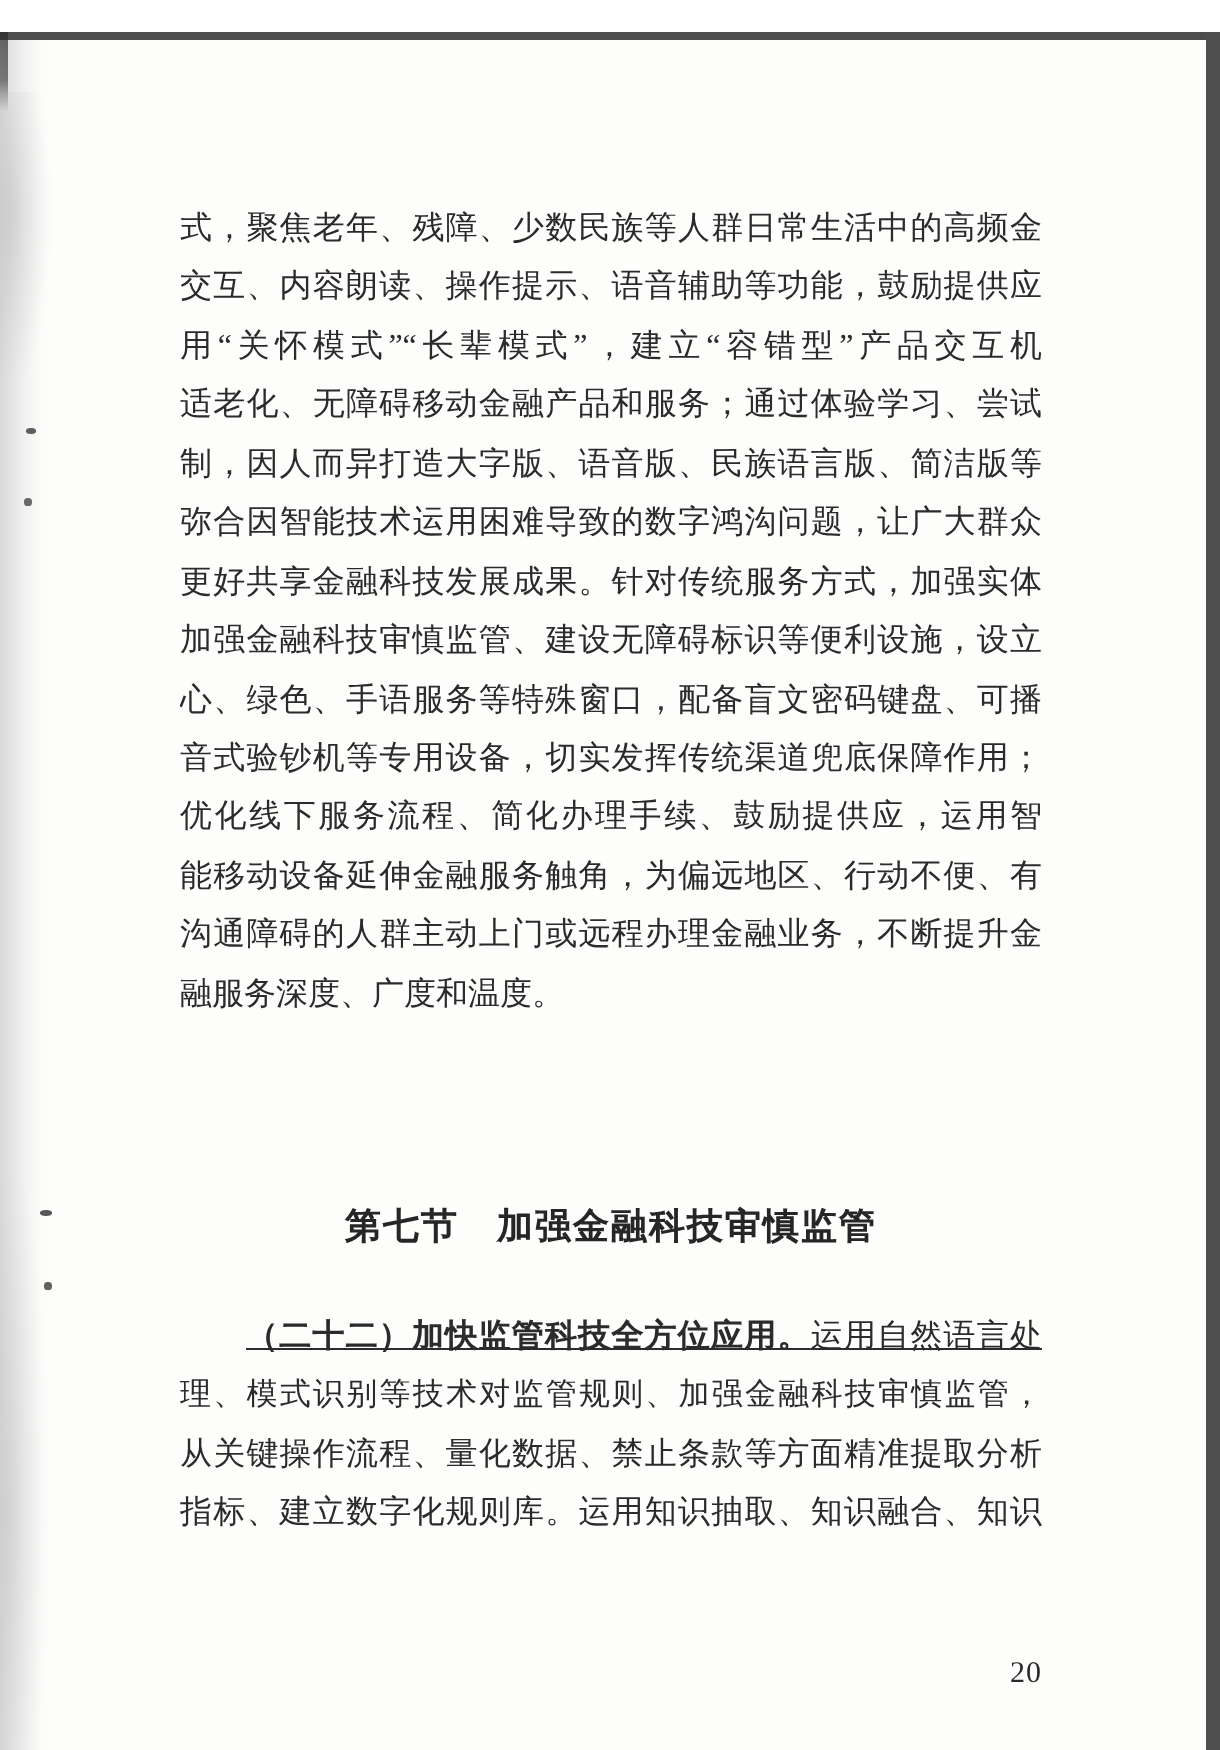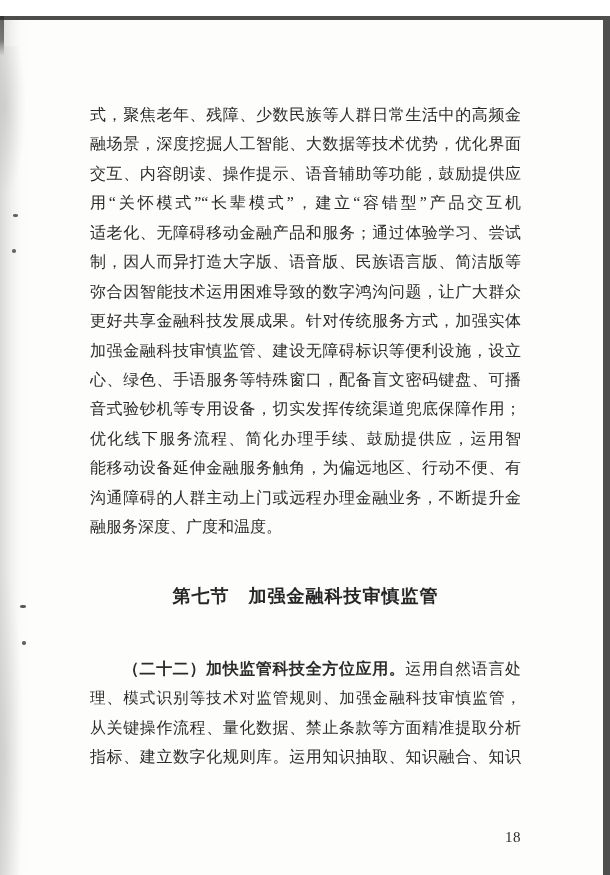--- a/index.html
+++ b/index.html
@@ -57,25 +57,25 @@
   .para-2 { top:638px; }
   .line {
     height:29.45px; line-height:29.45px;
     font-size:16px;
     text-align:justify;
     text-align-last:justify;
     overflow:hidden;
     white-space:normal;
   }
   .line.short { text-align:center; text-align-last:left; }
-  .line.lead-indent { padding-left:33px; width:398px; }
+  .line.lead-indent { padding-left:33px; width:398px;text-decoration:underline; }
   .line.tight { font-size:15.5px; }
   .bold { font-weight:bold; }
   .section-heading {
-    position:absolute; left:90px; top:565px; width:431px;
+    position:absolute; left:90px; top:582px; width:431px;
     height:30px; line-height:30px;
     text-align:center;
     font-weight:bold;
     font-size:18px;
     letter-spacing:1px;
     color:#262626;
   }
   .page-number {
     position:absolute; left:505px; top:811px;
     font-size:15px; line-height:20px;
@@ -95,21 +95,20 @@
   <div class="edge-left-blotch-a"></div>
   <div class="edge-left-blotch-b"></div>
   <div class="edge-bottom"></div>
   <div class="speck speck-1"></div>
   <div class="speck speck-2"></div>
   <div class="speck speck-3"></div>
   <div class="speck speck-4"></div>
 
   <div class="para para-1">
     <div class="line">式，聚焦老年、残障、少数民族等人群日常生活中的高频金</div>
-    <div class="line">融场景，深度挖掘人工智能、大数据等技术优势，优化界面</div>
     <div class="line">交互、内容朗读、操作提示、语音辅助等功能，鼓励提供应</div>
     <div class="line">用“关怀模式”“长辈模式”，建立“容错型”产品交互机</div>
     <div class="line">适老化、无障碍移动金融产品和服务；通过体验学习、尝试</div>
     <div class="line">制，因人而异打造大字版、语音版、民族语言版、简洁版等</div>
     <div class="line">弥合因智能技术运用困难导致的数字鸿沟问题，让广大群众</div>
     <div class="line">更好共享金融科技发展成果。针对传统服务方式，加强实体</div>
     <div class="line">加强金融科技审慎监管、建设无障碍标识等便利设施，设立爱</div>
     <div class="line">心、绿色、手语服务等特殊窗口，配备盲文密码键盘、可播</div>
     <div class="line">音式验钞机等专用设备，切实发挥传统渠道兜底保障作用；</div>
     <div class="line">优化线下服务流程、简化办理手续、鼓励提供应，运用智</div>
@@ -120,15 +119,15 @@
 
   <div class="section-heading">第七节　加强金融科技审慎监管</div>
 
   <div class="para para-2">
     <div class="line lead-indent"><span class="bold">（二十二）加快监管科技全方位应用。</span><span>运用自然语言处</span></div>
     <div class="line tight">理、模式识别等技术对监管规则、加强金融科技审慎监管，</div>
     <div class="line">从关键操作流程、量化数据、禁止条款等方面精准提取分析</div>
     <div class="line">指标、建立数字化规则库。运用知识抽取、知识融合、知识</div>
   </div>
 
-  <div class="page-number">18</div>
+  <div class="page-number">20</div>
 
 </div>
 
 </body></html>

